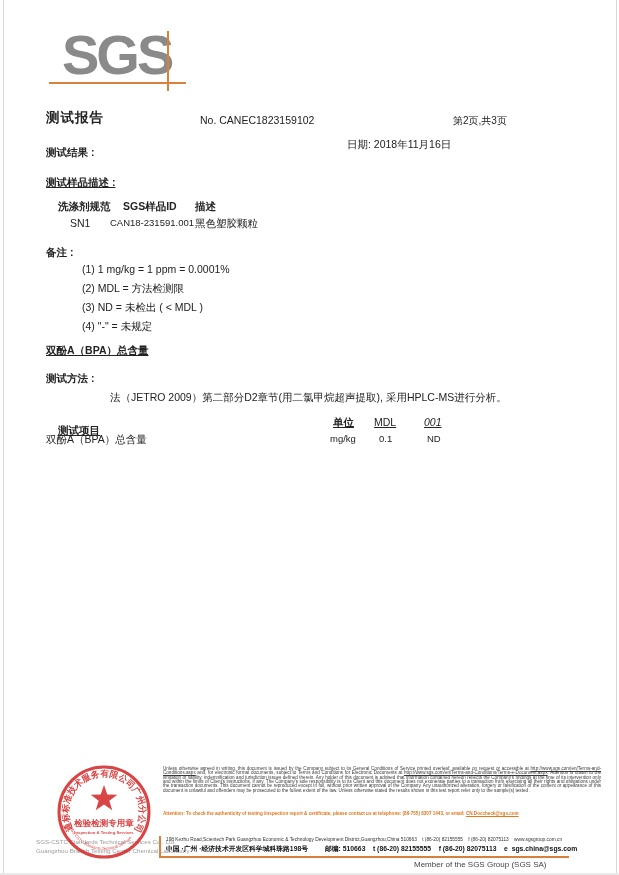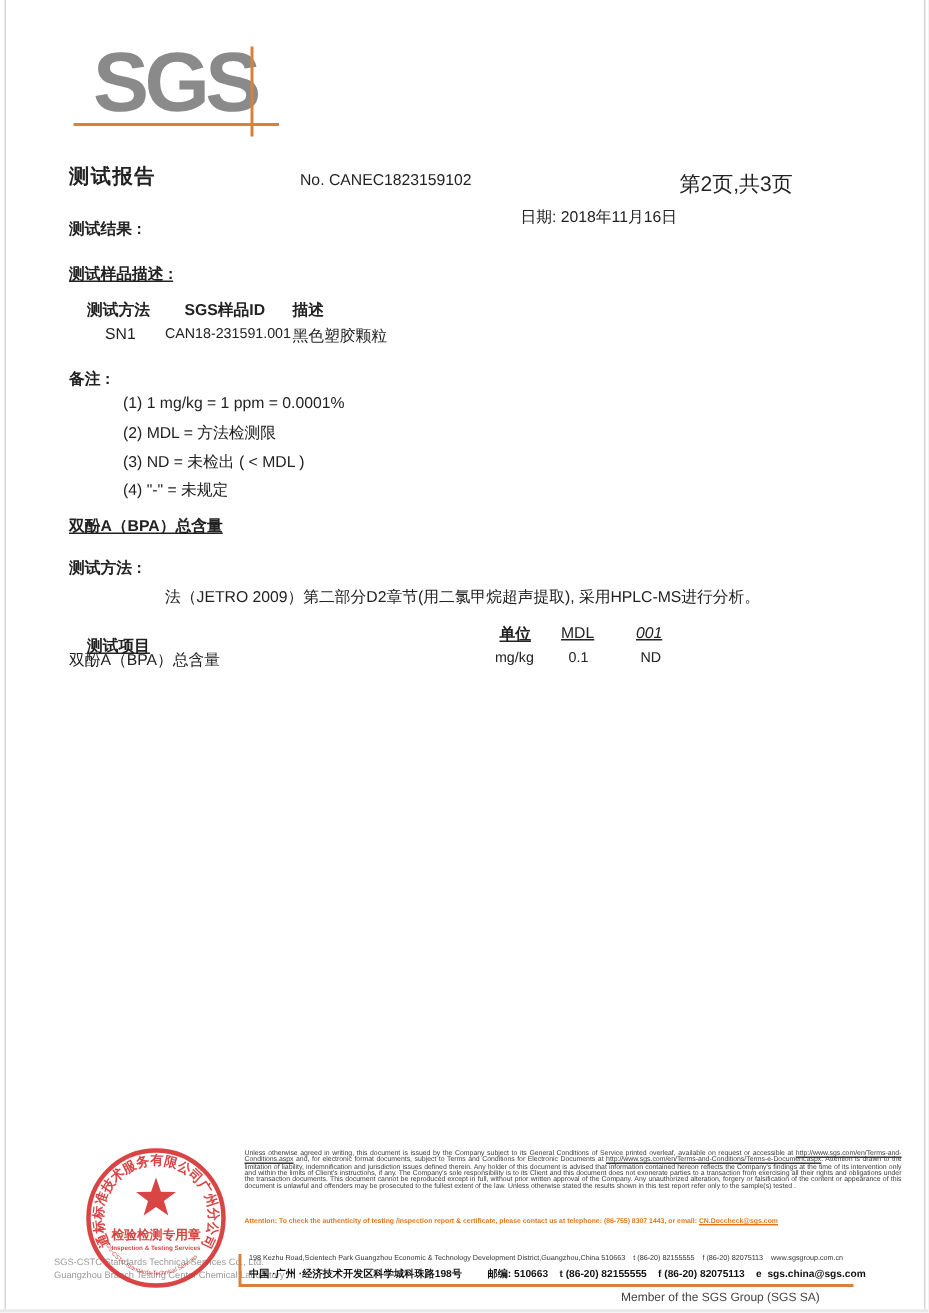--- a/index.html
+++ b/index.html
@@ -18,21 +18,21 @@
 
   
   .logo-text{left:62px;top:27px;font-size:56px;font-weight:bold;color:#8a8a8a;letter-spacing:-3px;line-height:1;}
   .logo-hline{left:49px;top:82px;width:137px;height:2px;background:#d9813a;}
   .logo-vline{left:167px;top:31px;width:2px;height:60px;background:#d9813a;}
 
   
   .doc-title{left:46px;top:109px;font-size:13.5px;font-weight:bold;letter-spacing:1px;}
   .report-no{left:200px;top:114px;font-size:10.5px;}
   .report-date{left:347px;top:114px;font-size:10.5px;margin-top:24px;}
-  .page-info{left:453px;top:114px;font-size:14px;}
+  .page-info{left:453px;top:114px;font-size:10px;}
 
   .b{font-weight:bold;}
   .u{text-decoration:underline;}
   .body-txt{font-size:10.5px;}
 
   .results-label{left:46px;top:146px;}
   .sample-title{left:46px;top:176px;}
 
   .st-h1{left:58px;top:200px;}
   .st-h2{left:123px;top:200px;}
@@ -98,21 +98,21 @@
   <div class="abs logo-vline"></div>
 
   <div class="abs doc-title">测试报告</div>
   <div class="abs report-no">No. CANEC1823159102</div>
   <div class="abs report-date">日期: 2018年11月16日</div>
   <div class="abs page-info">第2页,共3页</div>
 
   <div class="abs body-txt b results-label">测试结果 :</div>
   <div class="abs body-txt b u sample-title">测试样品描述 :</div>
 
-  <div class="abs body-txt b st-h1">测试方法</div>
+  <div class="abs body-txt b st-h1">洗涤剂规范</div>
   <div class="abs body-txt b st-h2">SGS样品ID</div>
   <div class="abs body-txt b st-h3">描述</div>
   <div class="abs body-txt st-r1">SN1</div>
   <div class="abs body-txt st-r2">CAN18-231591.001</div>
   <div class="abs body-txt st-r3">黑色塑胶颗粒</div>
 
   <div class="abs body-txt b remarks-label">备注 :</div>
   <div class="abs body-txt rm0">(1) 1 mg/kg = 1 ppm = 0.0001%</div>
   <div class="abs body-txt rm1">(2) MDL = 方法检测限</div>
   <div class="abs body-txt rm2">(3) ND = 未检出 ( &lt; MDL )</div>

